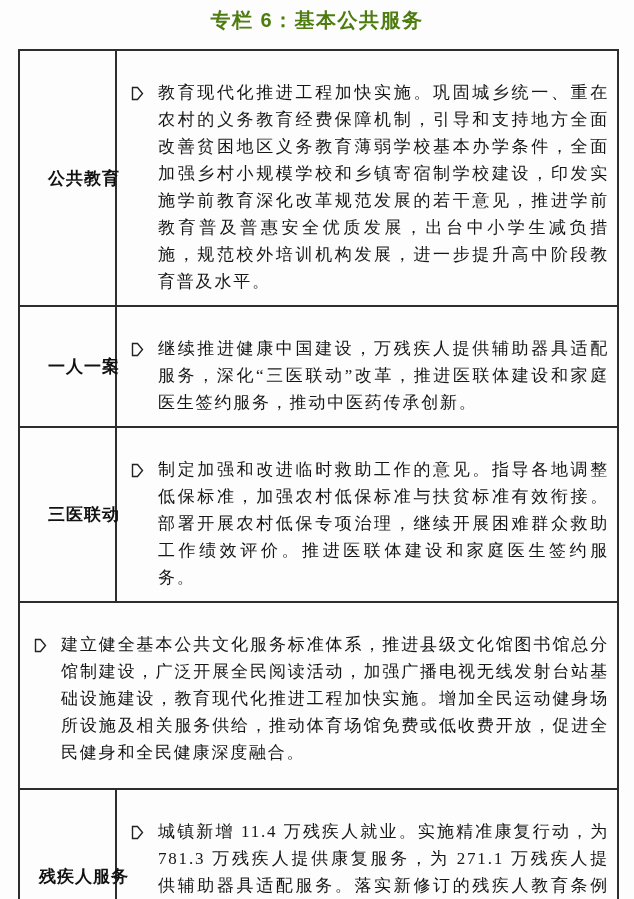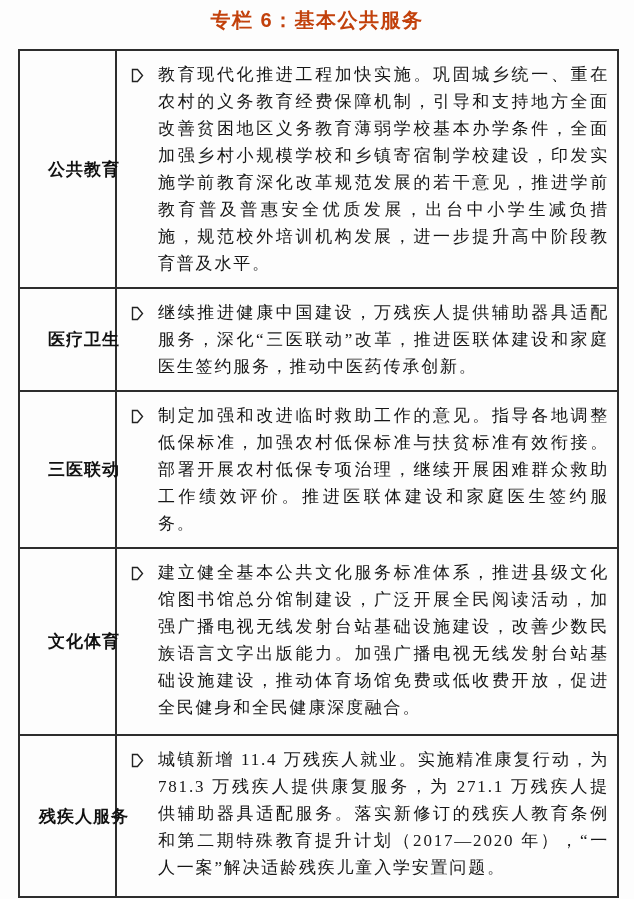--- a/index.html
+++ b/index.html
@@ -17,21 +17,21 @@
     color:var(--text-color);
     overflow:hidden;
   }
   .doc-title{
     padding-top:7px;
     text-align:center;
     font-family:"Liberation Sans","DejaVu Sans",sans-serif;
     font-weight:700;
     font-size:20px;
     letter-spacing:1.5px;
-    color:#c2410c;
+    color:#4d7c0f;
   }
   .panel-table{
     position:absolute;
     left:18px;top:49px;
     width:601px;
     border:2px solid var(--border-color);
   }
   .row{
     display:flex;
     border-bottom:2px solid var(--border-color);
@@ -53,21 +53,21 @@
     font-weight:700;
     font-size:17px;
     letter-spacing:1px;
     color:#111;
     text-align:left;
     white-space:nowrap;
     padding-left:33px;
   }
   .content-cell{
     flex:1 1 auto;
-    padding:10px 8px 10px 13px;
+    padding:28px 8px 10px 13px;
     display:flex;
     align-items:flex-start;
   }
   .bullet{
     flex:0 0 auto;
     width:13px;
     margin:7px 14px 0 1px;
     line-height:0;
   }
   .bullet svg{display:block;}
@@ -93,21 +93,21 @@
       <span class="bullet">
         <svg width="13" height="15" viewBox="0 0 13 15">
           <path d="M1.5 1.5 L6.5 1.5 L11.5 7.5 L6.5 13.5 L1.5 13.5 Z" fill="none" stroke="#222" stroke-width="1.4" stroke-linejoin="miter"></path>
         </svg>
       </span>
       <p class="content-text">教育现代化推进工程加快实施。巩固城乡统一、重在农村的义务教育经费保障机制，引导和支持地方全面改善贫困地区义务教育薄弱学校基本办学条件，全面加强乡村小规模学校和乡镇寄宿制学校建设，印发实施学前教育深化改革规范发展的若干意见，推进学前教育普及普惠安全优质发展，出台中小学生减负措施，规范校外培训机构发展，进一步提升高中阶段教育普及水平。</p>
     </div>
   </div>
 
   <div class="row">
-    <div class="label-cell">医疗卫生</div>
+    <div class="label-cell">一人一案</div>
     <div class="content-cell">
       <span class="bullet">
         <svg width="13" height="15" viewBox="0 0 13 15">
           <path d="M1.5 1.5 L6.5 1.5 L11.5 7.5 L6.5 13.5 L1.5 13.5 Z" fill="none" stroke="#222" stroke-width="1.4" stroke-linejoin="miter"></path>
         </svg>
       </span>
       <p class="content-text">继续推进健康中国建设，万残疾人提供辅助器具适配服务，深化“三医联动”改革，推进医联体建设和家庭医生签约服务，推动中医药传承创新。</p>
     </div>
   </div>
 
@@ -117,28 +117,27 @@
       <span class="bullet">
         <svg width="13" height="15" viewBox="0 0 13 15">
           <path d="M1.5 1.5 L6.5 1.5 L11.5 7.5 L6.5 13.5 L1.5 13.5 Z" fill="none" stroke="#222" stroke-width="1.4" stroke-linejoin="miter"></path>
         </svg>
       </span>
       <p class="content-text">制定加强和改进临时救助工作的意见。指导各地调整低保标准，加强农村低保标准与扶贫标准有效衔接。部署开展农村低保专项治理，继续开展困难群众救助工作绩效评价。推进医联体建设和家庭医生签约服务。</p>
     </div>
   </div>
 
   <div class="row">
-    <div class="label-cell">文化体育</div>
     <div class="content-cell">
       <span class="bullet">
         <svg width="13" height="15" viewBox="0 0 13 15">
           <path d="M1.5 1.5 L6.5 1.5 L11.5 7.5 L6.5 13.5 L1.5 13.5 Z" fill="none" stroke="#222" stroke-width="1.4" stroke-linejoin="miter"></path>
         </svg>
       </span>
-      <p class="content-text">建立健全基本公共文化服务标准体系，推进县级文化馆图书馆总分馆制建设，广泛开展全民阅读活动，加强广播电视无线发射台站基础设施建设，改善少数民族语言文字出版能力。加强广播电视无线发射台站基础设施建设，推动体育场馆免费或低收费开放，促进全民健身和全民健康深度融合。</p>
+      <p class="content-text">建立健全基本公共文化服务标准体系，推进县级文化馆图书馆总分馆制建设，广泛开展全民阅读活动，加强广播电视无线发射台站基础设施建设，教育现代化推进工程加快实施。增加全民运动健身场所设施及相关服务供给，推动体育场馆免费或低收费开放，促进全民健身和全民健康深度融合。</p>
     </div>
   </div>
 
   <div class="row">
     <div class="label-cell">残疾人服务</div>
     <div class="content-cell">
       <span class="bullet">
         <svg width="13" height="15" viewBox="0 0 13 15">
           <path d="M1.5 1.5 L6.5 1.5 L11.5 7.5 L6.5 13.5 L1.5 13.5 Z" fill="none" stroke="#222" stroke-width="1.4" stroke-linejoin="miter"></path>
         </svg>

